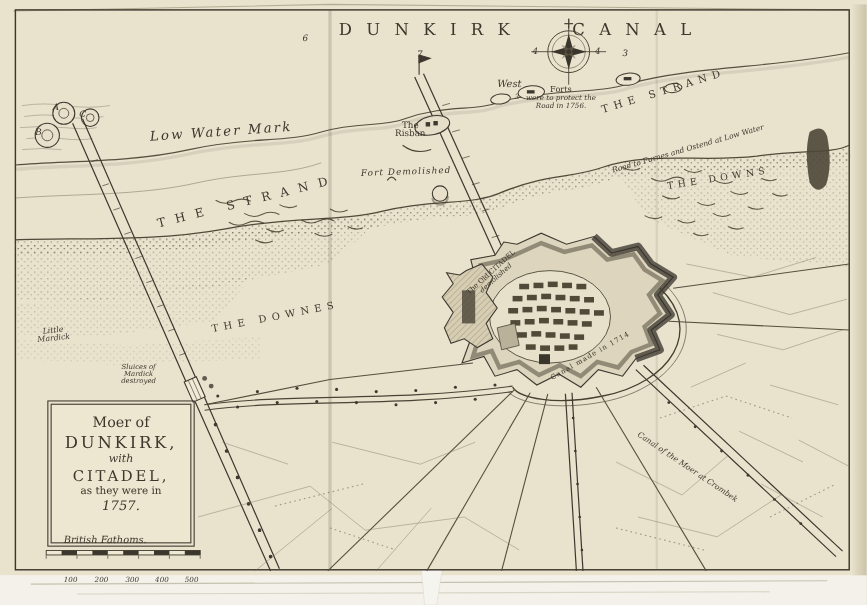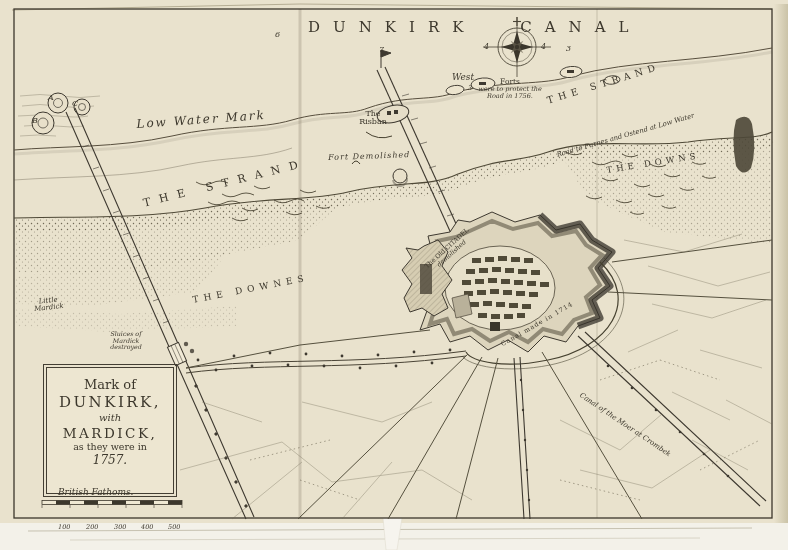--- a/index.html
+++ b/index.html
@@ -383,24 +383,24 @@
 <div class="lbl it" style="left:32px;top:117px;font-size:8px;">B</div>
 
 <div class="lbl it" style="left:275px;top:31px;font-size:8px;">6</div>
 <div class="lbl it" style="left:379px;top:46px;font-size:8px;">7</div>
 <div class="lbl it" style="left:468px;top:85px;font-size:6.5px;">3</div>
 <div class="lbl it" style="left:484px;top:43px;font-size:8px;">4</div>
 <div class="lbl it" style="left:541px;top:43px;font-size:8px;">4</div>
 <div class="lbl it" style="left:566px;top:45px;font-size:8px;">3</div>
 
 <div class="cartouche">
-  <div class="c1">Mark of</div>
+  <div class="c1">Moer of</div>
   <div class="c2">DUNKIRK,</div>
   <div class="c3">with</div>
-  <div class="c5">MARDICK,</div>
+  <div class="c5">CITADEL,</div>
   <div class="c6">as they were in</div>
   <div class="c7">1757.</div>
 </div>
 
 <div class="lbl it" style="left:58px;top:488px;font-size:9px;">British Fathoms.</div>
 <div class="lbl" style="left:0;top:507px;width:220px;height:10px;">
   <span class="tick" style="left:58px;">100</span>
   <span class="tick" style="left:86px;">200</span>
   <span class="tick" style="left:114px;">300</span>
   <span class="tick" style="left:141px;">400</span>

